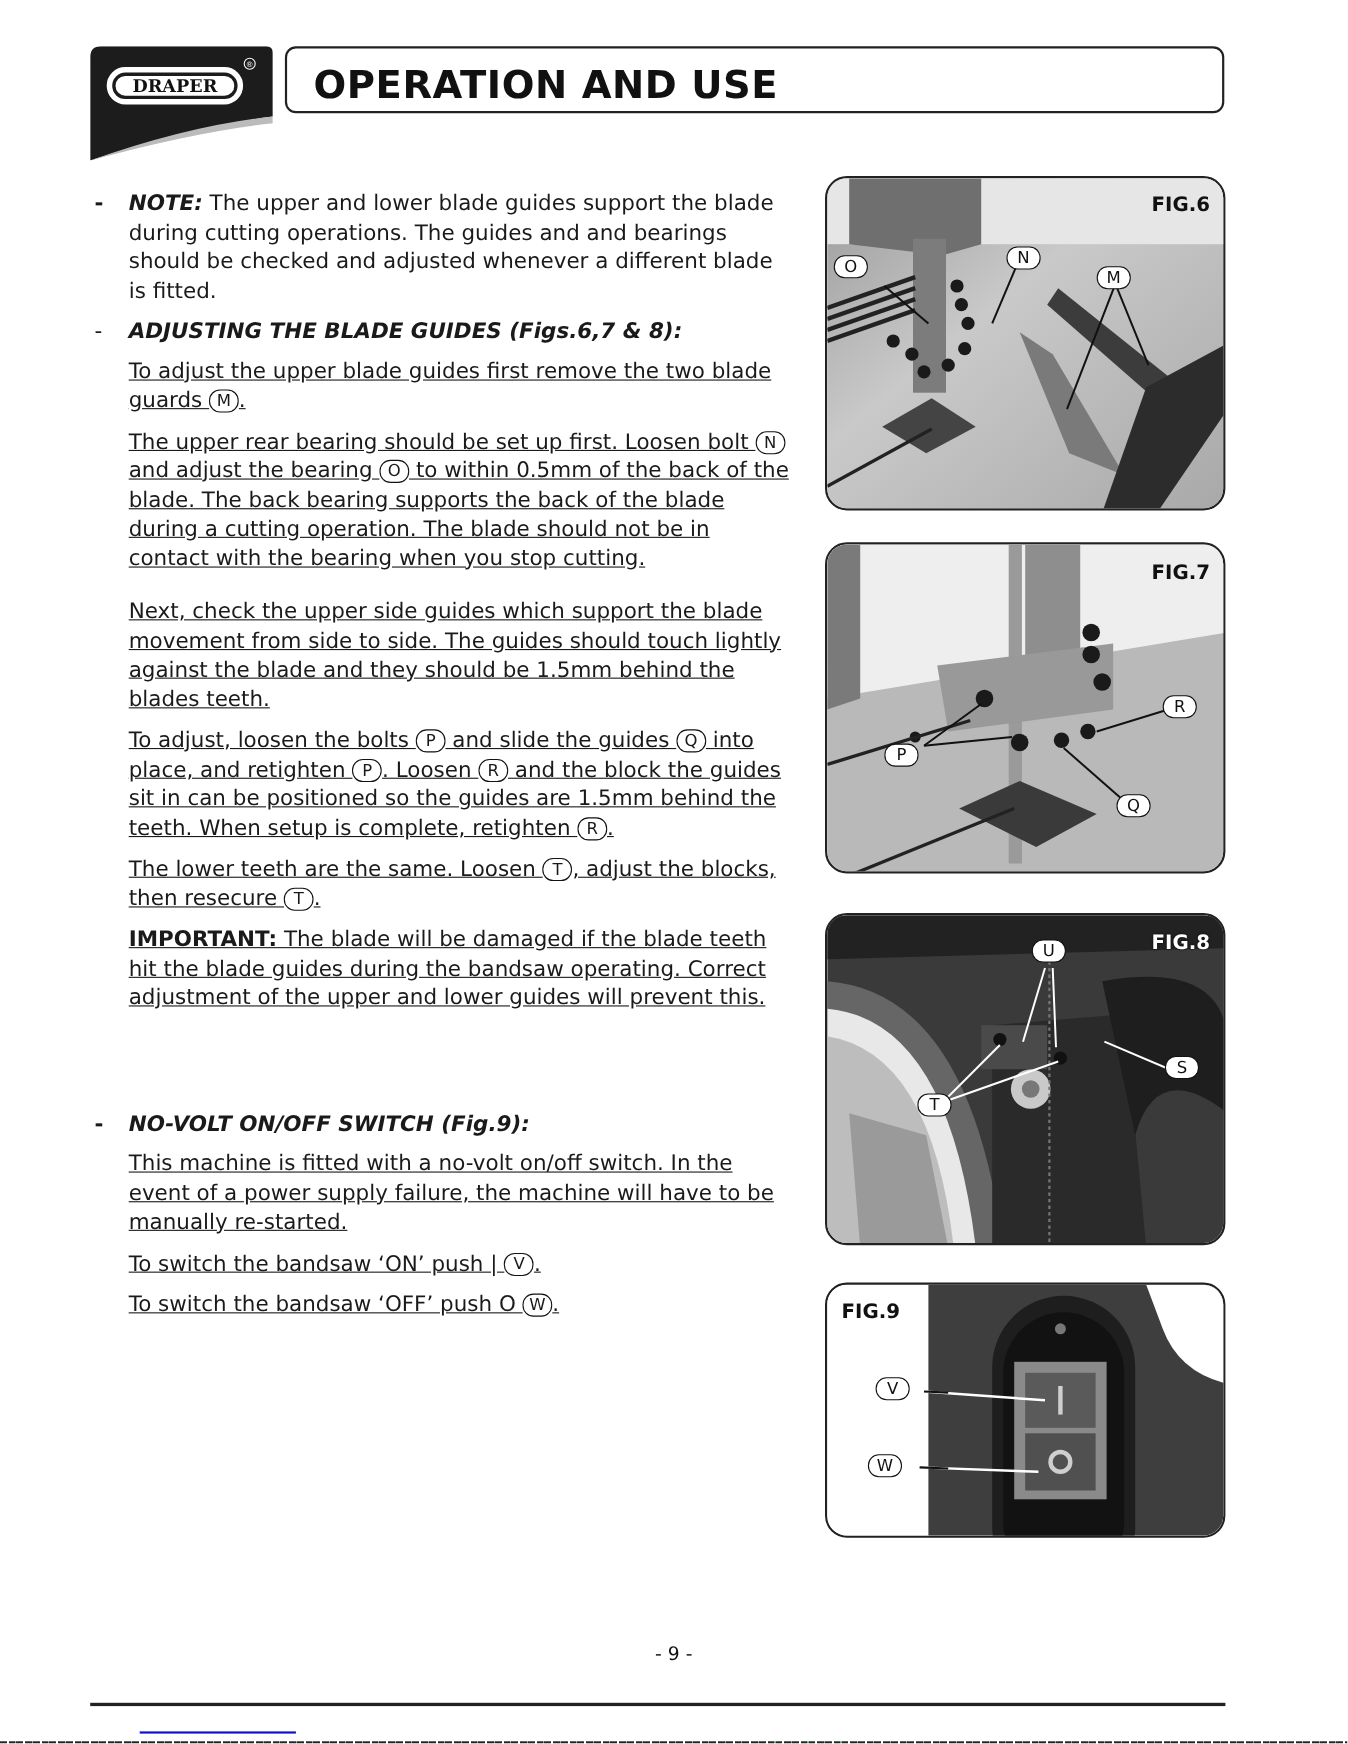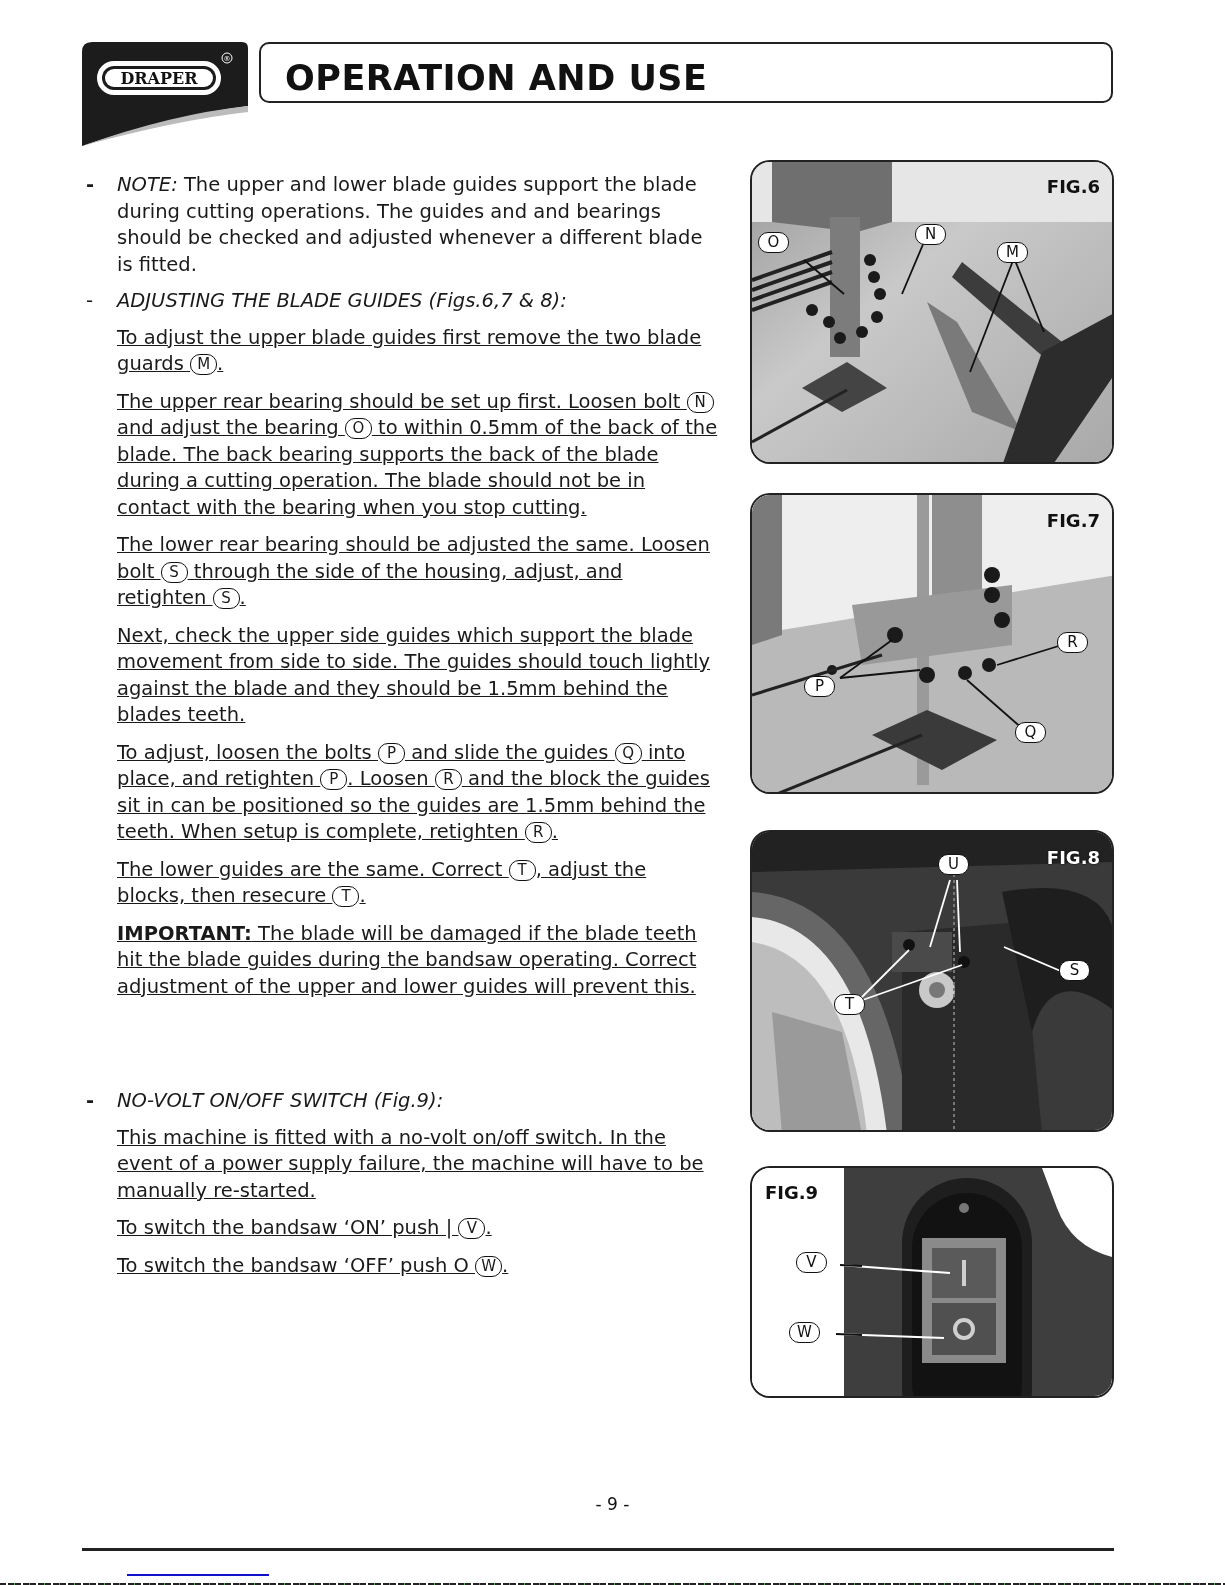--- a/index.html
+++ b/index.html
@@ -14,21 +14,21 @@
   .title-text { position:absolute; left:24px; top:14px; font-size:35px; font-weight:bold;
                 letter-spacing:0.5px; color:#111; font-family:"DejaVu Sans", sans-serif; }
 
   
   .text-col { position:absolute; left:86px; top:172px; width:632px; font-size:19.5px;
               line-height:26.5px; color:#1a1a1a; }
   .item { position:relative; padding-left:31px; }
   .dash { position:absolute; left:0; top:0; font-weight:bold; }
   .para { padding-left:31px;text-decoration:underline; }
   .bold { font-weight:bold; }
-  .bolditalic { font-weight:normal; font-style:italic; }
+  .bolditalic { font-weight:bold; font-style:italic; }
   .gap-s { height:10px; }
   .gap-m { height:11px; }
   .gap-big { height:88px; }
   .ref { display:inline-block; min-width:15px; height:19px; line-height:18px; padding:0 5px;
          border:1.6px solid #111; border-radius:10px; font-size:15px; text-align:center;
          vertical-align:1px; box-sizing:content-box; font-style:normal; }
 
   
   .fig { position:absolute; left:750px; width:364px; border:2.5px solid #222; border-radius:20px;
          overflow:hidden; box-sizing:border-box; }
@@ -87,37 +87,34 @@
   <div class="para">
     <span>To adjust the upper blade guides first remove the two blade guards </span><span class="ref">M</span><span>.</span>
   </div>
   <div class="gap-m"></div>
 
   <div class="para">
     <span>The upper rear bearing should be set up first. Loosen bolt </span><span class="ref">N</span><span> and adjust the bearing </span><span class="ref">O</span><span> to within 0.5mm of the back of the blade. The back bearing supports the back of the blade during a cutting operation. The blade should not be in contact with the bearing when you stop cutting.</span>
   </div>
   <div class="gap-m"></div>
 
-  <div class="para">
-    <span>The lower rear bearing should be adjusted the same. Loosen bolt </span><span class="ref">S</span><span> through the side of the housing, adjust, and retighten </span><span class="ref">S</span><span>.</span>
-  </div>
   <div class="gap-m"></div>
 
   <div class="para">
     <span>Next, check the upper side guides which support the blade movement from side to side. The guides should touch lightly against the blade and they should be 1.5mm behind the blades teeth.</span>
   </div>
   <div class="gap-m"></div>
 
   <div class="para">
     <span>To adjust, loosen the bolts </span><span class="ref">P</span><span> and slide the guides </span><span class="ref">Q</span><span> into place, and retighten </span><span class="ref">P</span><span>. Loosen </span><span class="ref">R</span><span> and the block the guides sit in can be positioned so the guides are 1.5mm behind the teeth. When setup is complete, retighten </span><span class="ref">R</span><span>.</span>
   </div>
   <div class="gap-m"></div>
 
   <div class="para">
-    <span>The lower guides are the same. Correct </span><span class="ref">T</span><span>, adjust the blocks, then resecure </span><span class="ref">T</span><span>.</span>
+    <span>The lower teeth are the same. Loosen </span><span class="ref">T</span><span>, adjust the blocks, then resecure </span><span class="ref">T</span><span>.</span>
   </div>
   <div class="gap-m"></div>
 
   <div class="para">
     <span class="bold">IMPORTANT:</span><span> The blade will be damaged if the blade teeth hit the blade guides during the bandsaw operating. Correct adjustment of the upper and lower guides will prevent this.</span>
   </div>
 
   <div class="gap-big"></div>
 
   <div class="item">

